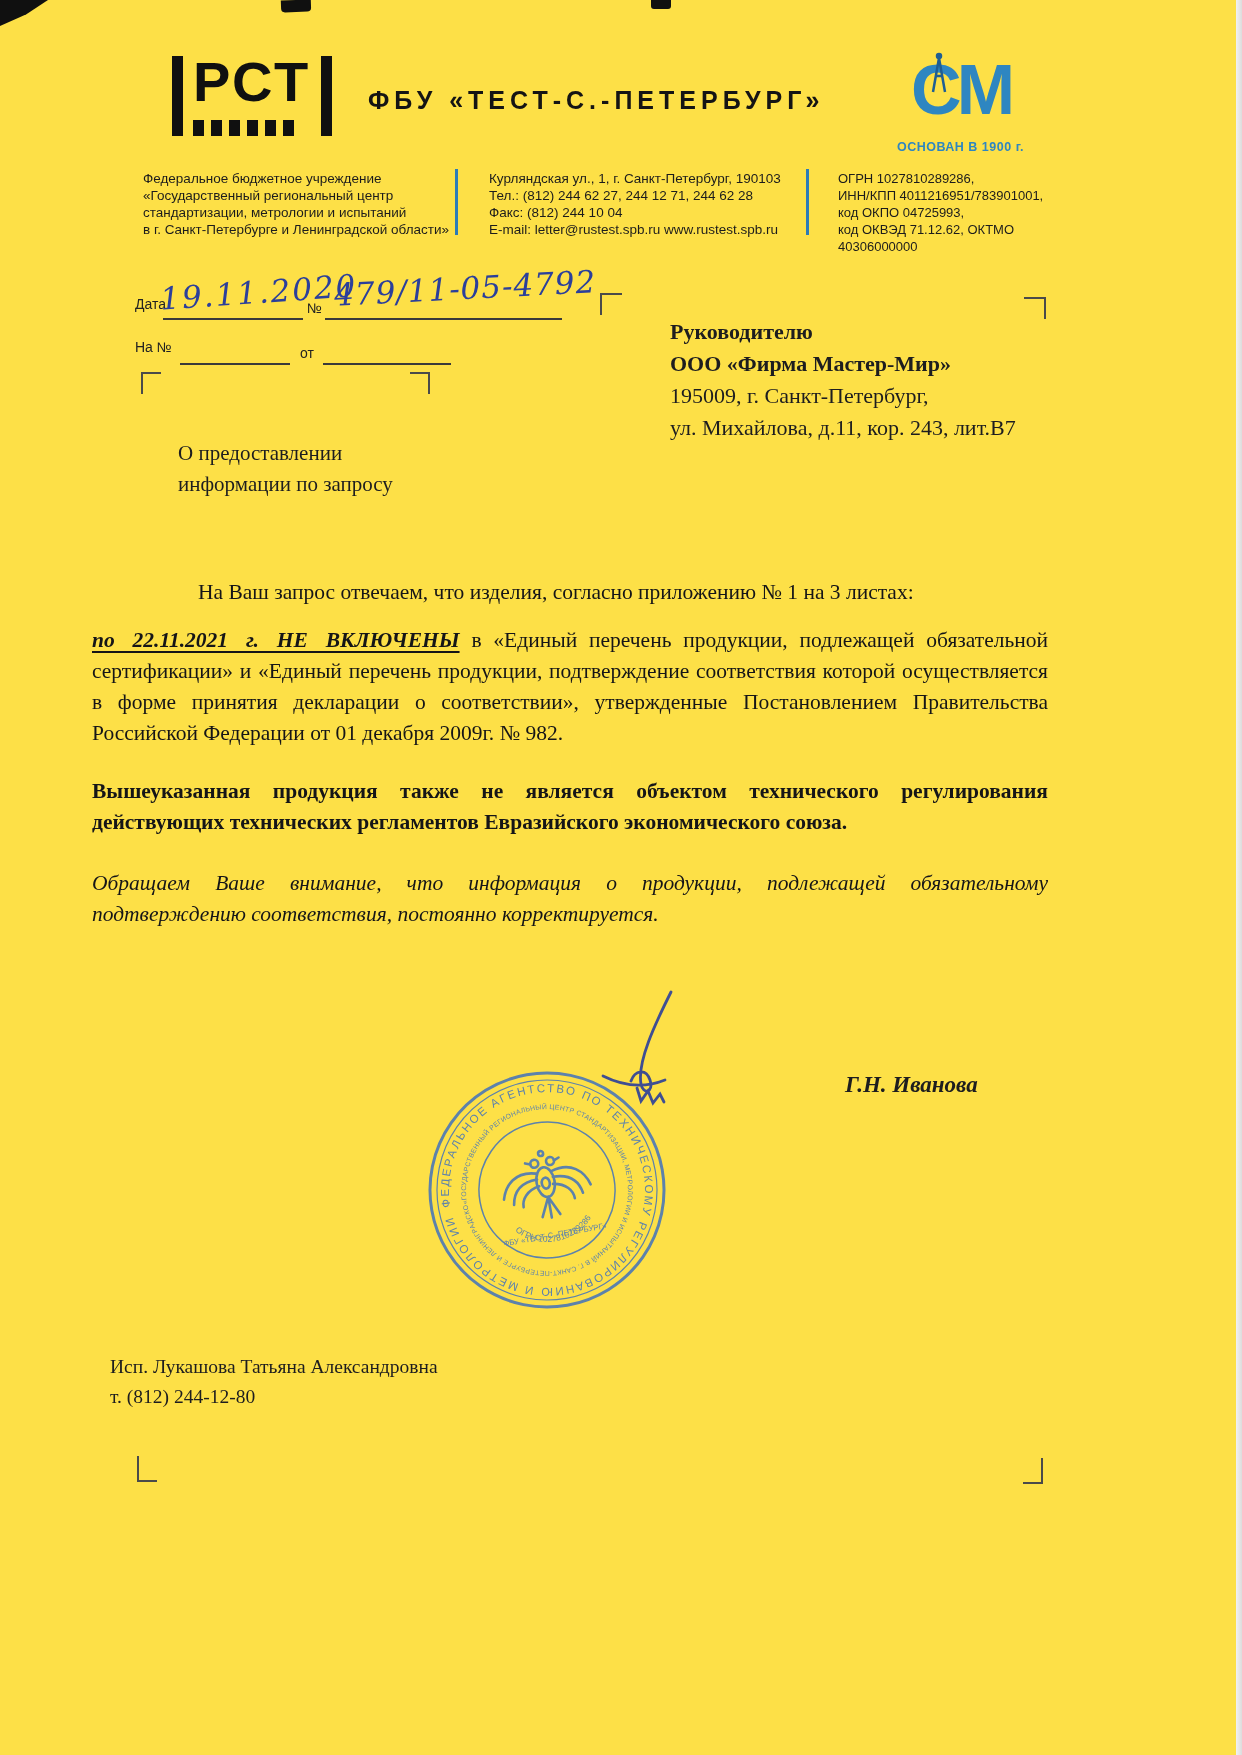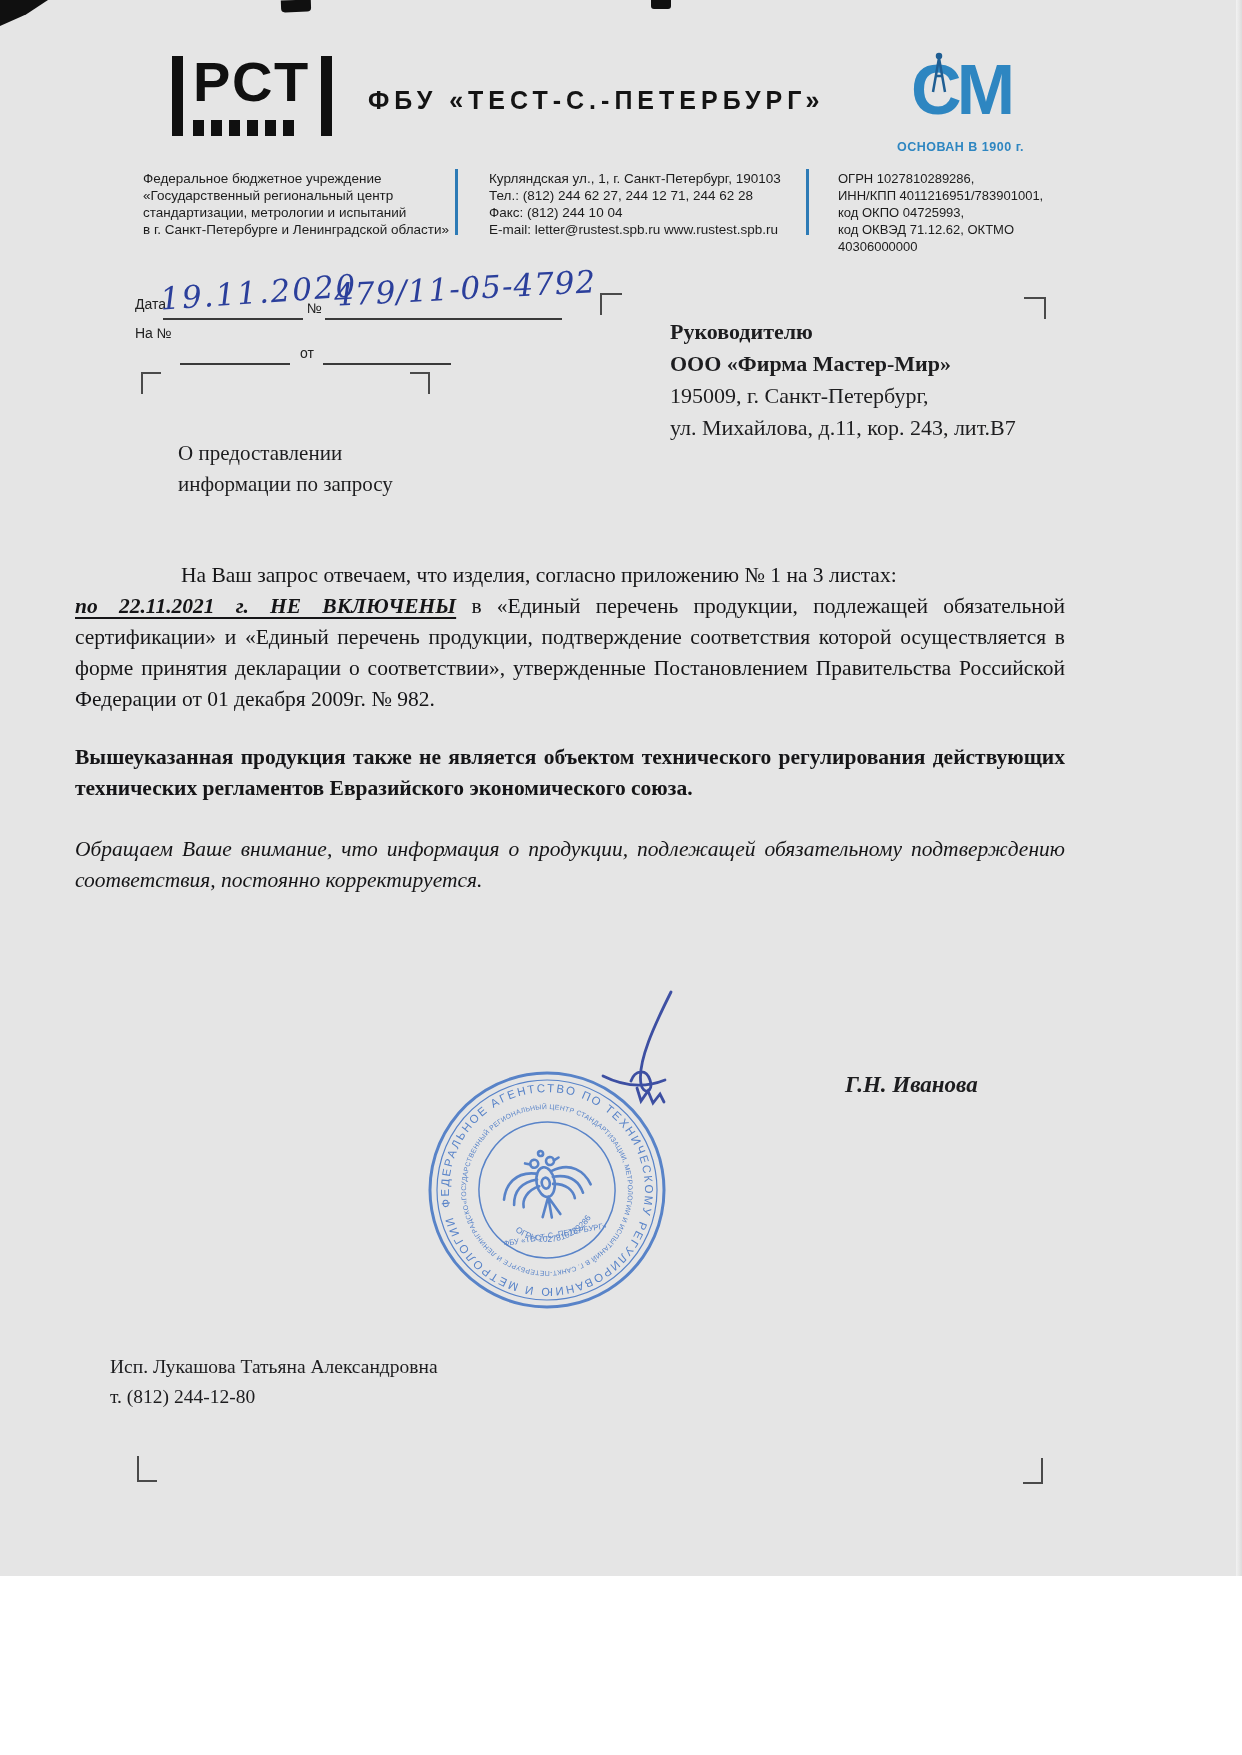--- a/index.html
+++ b/index.html
@@ -1,17 +1,17 @@
 <!DOCTYPE html>
 <html><head>
 <meta charset="utf-8">
 <style>
   html,body{margin:0;padding:0;background:#ffffff;}
   .page{
-    position:relative;width:1242px;height:1576px;background:#e5e5e5;
+    position:relative;width:1242px;height:1755px;background:#fde047;
     font-family:"Liberation Serif", serif;color:#1d1d1f;overflow:hidden;margin:0 auto;
   }
   .abs{position:absolute;}
 
   
   .artifact{position:absolute;background:#101010;}
   .artifact-1{left:0;top:0;width:48px;height:26px;clip-path:polygon(0 0,100% 0,55% 55%,0 100%);}
   .artifact-2{left:281px;top:0;width:30px;height:12px;transform:rotate(-2deg);border-radius:0 0 4px 4px;}
   .artifact-3{left:651px;top:0;width:20px;height:9px;border-radius:0 0 3px 3px;}
   .scan-edge{left:1236px;top:0;width:6px;height:1755px;background:linear-gradient(to right,#f2f2f2,#dcdcdc);}
@@ -56,21 +56,21 @@
   
   .recipient{left:670px;top:316px;width:390px;font-size:22px;line-height:32px;}
   .recipient .b{font-weight:bold;}
   .recipient span{display:block;}
 
   .subject{left:178px;top:438px;font-size:21px;line-height:31px;}
   .subject span{display:block;}
 
   
   .bodytext{left:75px;top:560px;width:990px;font-size:21.5px;line-height:31px;color:#151517;}
-  .bodytext p{margin:0;text-align:justify;}
+  .bodytext p{margin:17px;text-align:justify;}
   .p1-intro{text-indent:106px;text-align:left !important;}
   .emph{font-weight:bold;font-style:italic;text-decoration:underline;text-underline-offset:4px;word-spacing:6px;}
   .p2{font-weight:bold;margin-top:27px !important;}
   .p3{font-style:italic;margin-top:30px !important;}
   .p4{margin-top:30px !important;}
 
   
   .sig-title{left:85px;top:1072px;font-weight:bold;font-style:italic;font-size:23px;}
   .sig-name{left:845px;top:1072px;font-weight:bold;font-style:italic;font-size:23px;}
   .sig-ink{left:575px;top:988px;}
@@ -141,21 +141,21 @@
     <span>код ОКВЭД 71.12.62, ОКТМО 40306000000</span>
   </div>
 
   <div class="abs meta-label" style="left:135px;top:296px;">Дата</div>
   <div class="abs uline" style="left:163px;top:318px;width:140px;"></div>
   <div class="abs hand hand-date">19.11.2020</div>
   <div class="abs meta-label" style="left:307px;top:300px;">№</div>
   <div class="abs uline" style="left:325px;top:318px;width:237px;"></div>
   <div class="abs hand hand-num">479/11-05-4792</div>
 
-  <div class="abs meta-label" style="left:135px;top:325px;">На №</div>
+  <div class="abs meta-label" style="left:135px;top:339px;">На №</div>
   <div class="abs uline" style="left:180px;top:363px;width:110px;height:1.5px;"></div>
   <div class="abs meta-label" style="left:300px;top:345px;">от</div>
   <div class="abs uline" style="left:323px;top:363px;width:128px;height:1.5px;"></div>
 
   <div class="corner c-tl" style="left:600px;top:293px;width:20px;height:20px;"></div>
   <div class="corner c-tr" style="left:1024px;top:297px;width:20px;height:20px;"></div>
   <div class="corner c-tl" style="left:141px;top:372px;width:18px;height:20px;"></div>
   <div class="corner c-tr" style="left:410px;top:372px;width:18px;height:20px;"></div>
   <div class="corner c-bl" style="left:137px;top:1456px;width:18px;height:24px;"></div>
   <div class="corner c-br" style="left:1023px;top:1458px;width:18px;height:24px;"></div>

